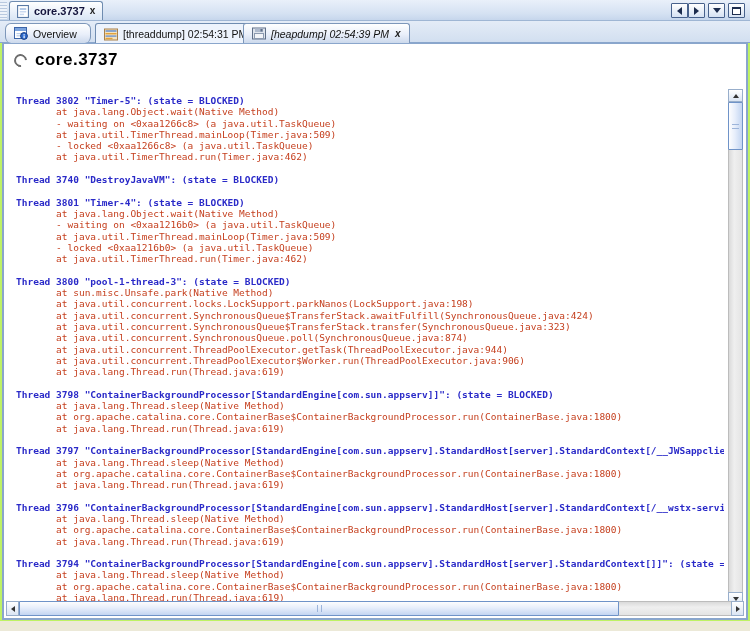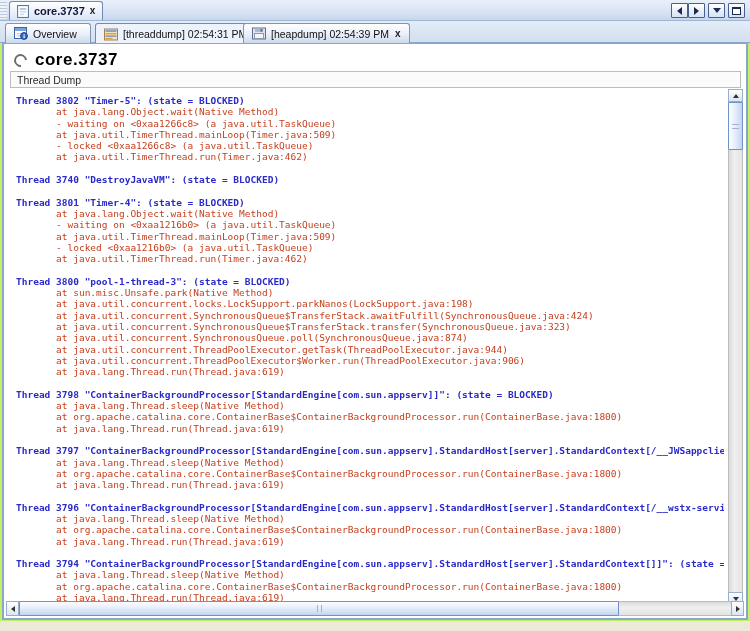--- a/index.html
+++ b/index.html
@@ -185,21 +185,21 @@
       <div class="win-btn">
           <div class="tri tri-down"></div>
         </div>
       <div class="win-btn">
           <div class="max-glyph"></div>
         </div>
     </div>
   </div>
 
   <div class="view-tabbar" id="view-tabbar">
-      <div class="view-tab" style="left: 5px; min-width: 86px;">
+      <div class="view-tab" style="left: 5px; min-width: 86px; border-radius: 6px;">
         <span>
           <svg class="vt-icon" viewBox="0 0 14 13">
             <rect x="0.5" y="0.5" width="12" height="11" fill="#fff" stroke="#3c64a8"></rect>
             <rect x="1" y="1" width="11" height="3" fill="#7ba3dd"></rect>
             <rect x="2.5" y="6" width="8" height="1.2" fill="#b9cdea"></rect>
             <rect x="2.5" y="8.2" width="6" height="1.2" fill="#b9cdea"></rect>
             <circle cx="10" cy="9" r="3.4" fill="#2f6cd0" stroke="#1b3f82"></circle>
             <rect x="9.5" y="7.2" width="1.2" height="1.2" fill="#fff"></rect>
             <rect x="9.5" y="8.8" width="1.2" height="2.4" fill="#fff"></rect>
           </svg>
@@ -212,43 +212,40 @@
             <rect x="0.5" y="1" width="13" height="11" fill="#f4e3c0" stroke="#a8804a"></rect>
             <rect x="1.5" y="2.2" width="11" height="1.6" fill="#6f94cc"></rect>
             <rect x="1.5" y="5" width="11" height="1.4" fill="#e0a23c"></rect>
             <rect x="1.5" y="7.4" width="11" height="1.4" fill="#6f94cc"></rect>
             <rect x="1.5" y="9.8" width="7" height="1.4" fill="#e0a23c"></rect>
           </svg>
         </span>
         <span class="view-tab-label">[threaddump] 02:54:31 PM</span>
         <span class="tab-close">x</span>
       </div>
-      <div class="view-tab" style="left: 243px; min-width: 146px;">
+      <div class="view-tab" style="left: 243px; min-width: 146px; font-style: italic;">
         <span>
           <svg class="vt-icon" viewBox="0 0 14 13">
             <rect x="0.5" y="1" width="13" height="11" fill="#dfe4ec" stroke="#5f6f88"></rect>
             <rect x="3" y="1.5" width="8" height="3.5" fill="#aebacd"></rect>
             <rect x="2.5" y="6.5" width="9" height="5" fill="#f2f4f8" stroke="#8c9ab0"></rect>
             <rect x="8.5" y="2" width="2" height="2.5" fill="#5f6f88"></rect>
           </svg>
         </span>
         <span class="view-tab-label">[heapdump] 02:54:39 PM</span>
         <span class="tab-close">x</span>
       </div>
     </div>
 
   <div class="content-frame">
     <div class="title-row">
       <div class="spinner"></div>
       <div class="page-title">core.3737</div>
     </div>
 
-    <div class="section-header">
-      <span>Thread Dump</span>
-    </div>
 
     <div class="dump-viewport">
       <div class="dump-pre" id="dump"><div class="t-block"><div class="t-head" style="color: rgb(42, 42, 200);">Thread 3802 "Timer-5": (state = BLOCKED)</div><div style="color: rgb(197, 64, 31);">       at java.lang.Object.wait(Native Method)</div><div style="color: rgb(197, 64, 31);">       - waiting on &lt;0xaa1266c8&gt; (a java.util.TaskQueue)</div><div style="color: rgb(197, 64, 31);">       at java.util.TimerThread.mainLoop(Timer.java:509)</div><div style="color: rgb(197, 64, 31);">       - locked &lt;0xaa1266c8&gt; (a java.util.TaskQueue)</div><div style="color: rgb(197, 64, 31);">       at java.util.TimerThread.run(Timer.java:462)</div></div><div class="t-block"><div class="t-head" style="color: rgb(42, 42, 200);">Thread 3740 "DestroyJavaVM": (state = BLOCKED)</div></div><div class="t-block"><div class="t-head" style="color: rgb(42, 42, 200);">Thread 3801 "Timer-4": (state = BLOCKED)</div><div style="color: rgb(197, 64, 31);">       at java.lang.Object.wait(Native Method)</div><div style="color: rgb(197, 64, 31);">       - waiting on &lt;0xaa1216b0&gt; (a java.util.TaskQueue)</div><div style="color: rgb(197, 64, 31);">       at java.util.TimerThread.mainLoop(Timer.java:509)</div><div style="color: rgb(197, 64, 31);">       - locked &lt;0xaa1216b0&gt; (a java.util.TaskQueue)</div><div style="color: rgb(197, 64, 31);">       at java.util.TimerThread.run(Timer.java:462)</div></div><div class="t-block"><div class="t-head" style="color: rgb(42, 42, 200);">Thread 3800 "pool-1-thread-3": (state = BLOCKED)</div><div style="color: rgb(197, 64, 31);">       at sun.misc.Unsafe.park(Native Method)</div><div style="color: rgb(197, 64, 31);">       at java.util.concurrent.locks.LockSupport.parkNanos(LockSupport.java:198)</div><div style="color: rgb(197, 64, 31);">       at java.util.concurrent.SynchronousQueue$TransferStack.awaitFulfill(SynchronousQueue.java:424)</div><div style="color: rgb(197, 64, 31);">       at java.util.concurrent.SynchronousQueue$TransferStack.transfer(SynchronousQueue.java:323)</div><div style="color: rgb(197, 64, 31);">       at java.util.concurrent.SynchronousQueue.poll(SynchronousQueue.java:874)</div><div style="color: rgb(197, 64, 31);">       at java.util.concurrent.ThreadPoolExecutor.getTask(ThreadPoolExecutor.java:944)</div><div style="color: rgb(197, 64, 31);">       at java.util.concurrent.ThreadPoolExecutor$Worker.run(ThreadPoolExecutor.java:906)</div><div style="color: rgb(197, 64, 31);">       at java.lang.Thread.run(Thread.java:619)</div></div><div class="t-block"><div class="t-head" style="color: rgb(42, 42, 200);">Thread 3798 "ContainerBackgroundProcessor[StandardEngine[com.sun.appserv]]": (state = BLOCKED)</div><div style="color: rgb(197, 64, 31);">       at java.lang.Thread.sleep(Native Method)</div><div style="color: rgb(197, 64, 31);">       at org.apache.catalina.core.ContainerBase$ContainerBackgroundProcessor.run(ContainerBase.java:1800)</div><div style="color: rgb(197, 64, 31);">       at java.lang.Thread.run(Thread.java:619)</div></div><div class="t-block"><div class="t-head" style="color: rgb(42, 42, 200);">Thread 3797 "ContainerBackgroundProcessor[StandardEngine[com.sun.appserv].StandardHost[server].StandardContext[/__JWSappclien</div><div style="color: rgb(197, 64, 31);">       at java.lang.Thread.sleep(Native Method)</div><div style="color: rgb(197, 64, 31);">       at org.apache.catalina.core.ContainerBase$ContainerBackgroundProcessor.run(ContainerBase.java:1800)</div><div style="color: rgb(197, 64, 31);">       at java.lang.Thread.run(Thread.java:619)</div></div><div class="t-block"><div class="t-head" style="color: rgb(42, 42, 200);">Thread 3796 "ContainerBackgroundProcessor[StandardEngine[com.sun.appserv].StandardHost[server].StandardContext[/__wstx-servic</div><div style="color: rgb(197, 64, 31);">       at java.lang.Thread.sleep(Native Method)</div><div style="color: rgb(197, 64, 31);">       at org.apache.catalina.core.ContainerBase$ContainerBackgroundProcessor.run(ContainerBase.java:1800)</div><div style="color: rgb(197, 64, 31);">       at java.lang.Thread.run(Thread.java:619)</div></div><div class="t-block"><div class="t-head" style="color: rgb(42, 42, 200);">Thread 3794 "ContainerBackgroundProcessor[StandardEngine[com.sun.appserv].StandardHost[server].StandardContext[]]": (state = </div><div style="color: rgb(197, 64, 31);">       at java.lang.Thread.sleep(Native Method)</div><div style="color: rgb(197, 64, 31);">       at org.apache.catalina.core.ContainerBase$ContainerBackgroundProcessor.run(ContainerBase.java:1800)</div><div style="color: rgb(197, 64, 31);">       at java.lang.Thread.run(Thread.java:619)</div></div></div>
     </div>
 
     <div class="vsb-track">
       <div class="sb-btn vsb-up">
           <div class="sb-tri-up"></div>
         </div>
       <div class="vsb-thumb"></div>

